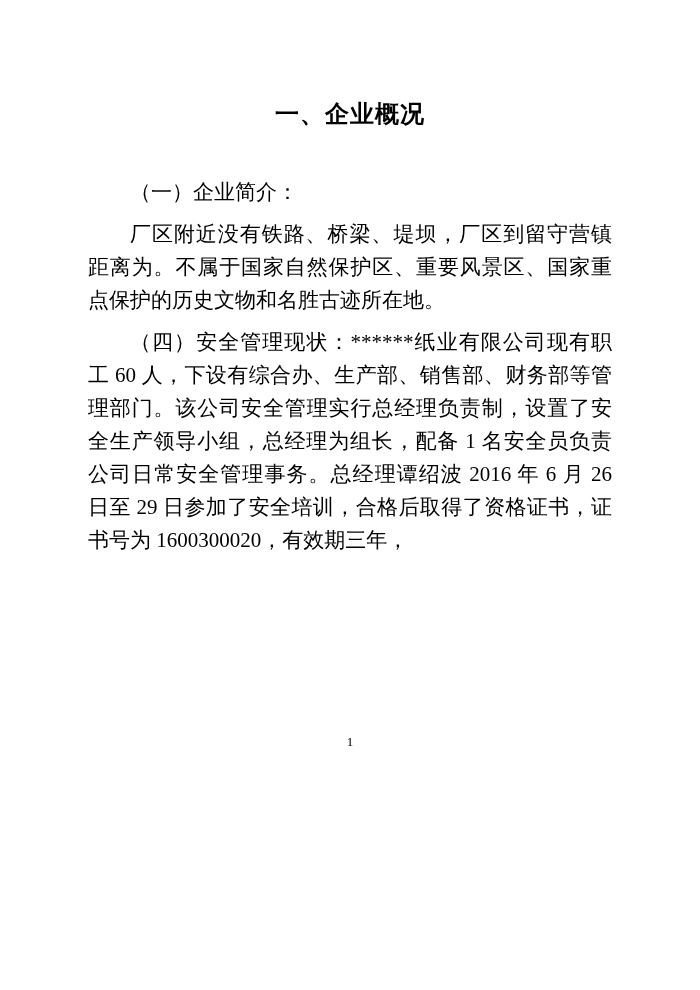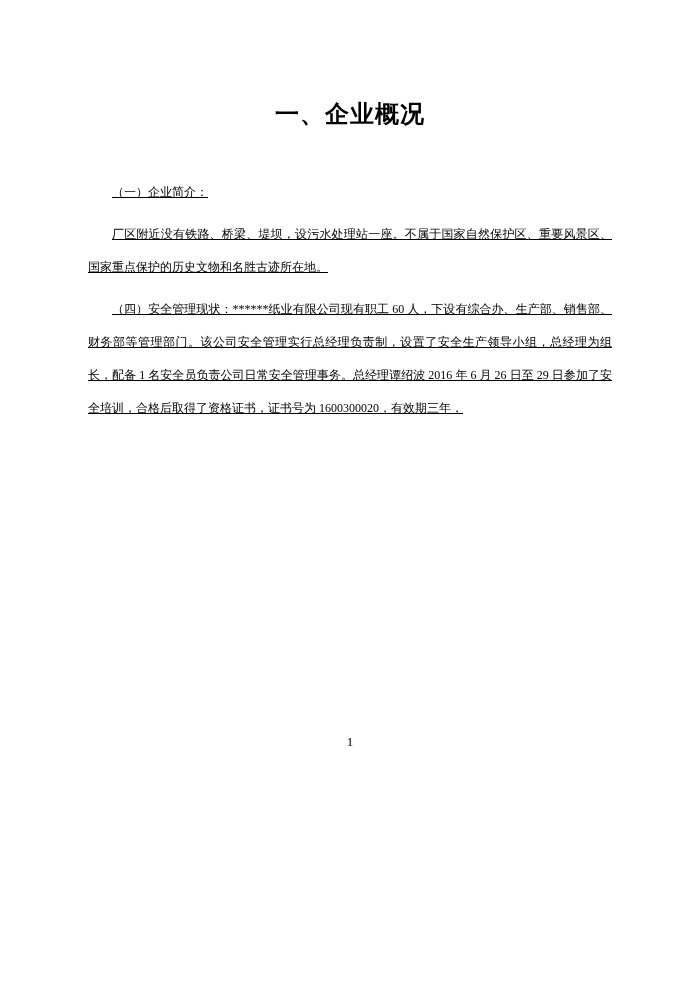--- a/index.html
+++ b/index.html
@@ -23,26 +23,25 @@
   }
   .doc-title {
     margin: 0 0 46px 0;
     text-align: center;
     font-size: 24px;
     font-weight: 700;
     letter-spacing: 1px;
   }
   .doc-paragraph {
     margin: 0 0 9px 0;
-    font-size: 12px;
+    font-size: 21px;
     line-height: 33px;
     text-align: justify;
     text-indent: 2em;
     word-break: break-all;
-    text-decoration: underline;
   }
   .page-footer {
     position: absolute;
     left: 0;
     bottom: 52px;
     width: 100%;
     text-align: center;
     font-size: 13px;
   }
 </style>
@@ -51,19 +50,19 @@
 
 <div class="page">
   <div class="content">
     <h1 class="doc-title">一、企业概况</h1>
 
     <p class="doc-paragraph">（一）企业简介：</p>
 
 
 
 
-    <p class="doc-paragraph">厂区附近没有铁路、桥梁、堤坝，设污水处理站一座。不属于国家自然保护区、重要风景区、国家重点保护的历史文物和名胜古迹所在地。</p>
+    <p class="doc-paragraph">厂区附近没有铁路、桥梁、堤坝，厂区到留守营镇距离为。不属于国家自然保护区、重要风景区、国家重点保护的历史文物和名胜古迹所在地。</p>
 
     <p class="doc-paragraph">（四）安全管理现状：******纸业有限公司现有职工 60 人，下设有综合办、生产部、销售部、财务部等管理部门。该公司安全管理实行总经理负责制，设置了安全生产领导小组，总经理为组长，配备 1 名安全员负责公司日常安全管理事务。总经理谭绍波 2016 年 6 月 26 日至 29 日参加了安全培训，合格后取得了资格证书，证书号为 1600300020，有效期三年，</p>
   </div>
 
   <div class="page-footer">1</div>
 </div>
 
 </body></html>

